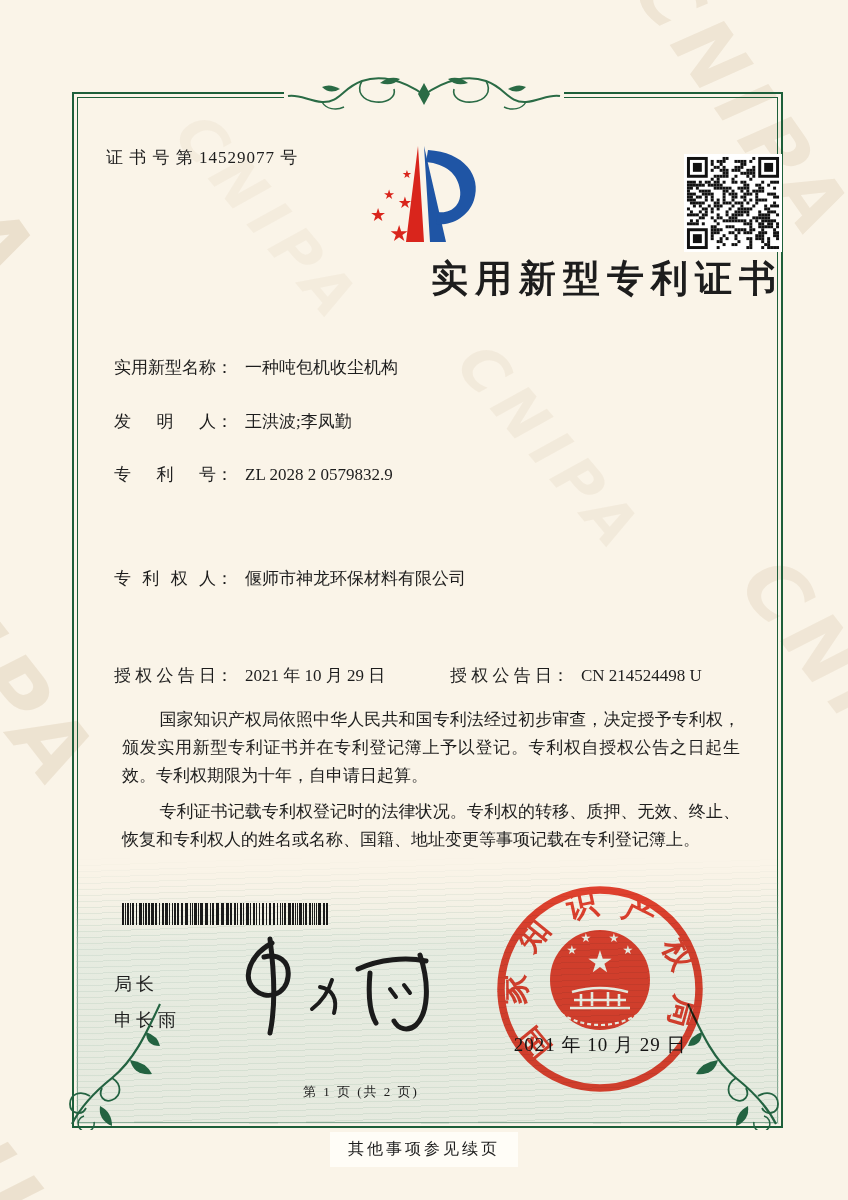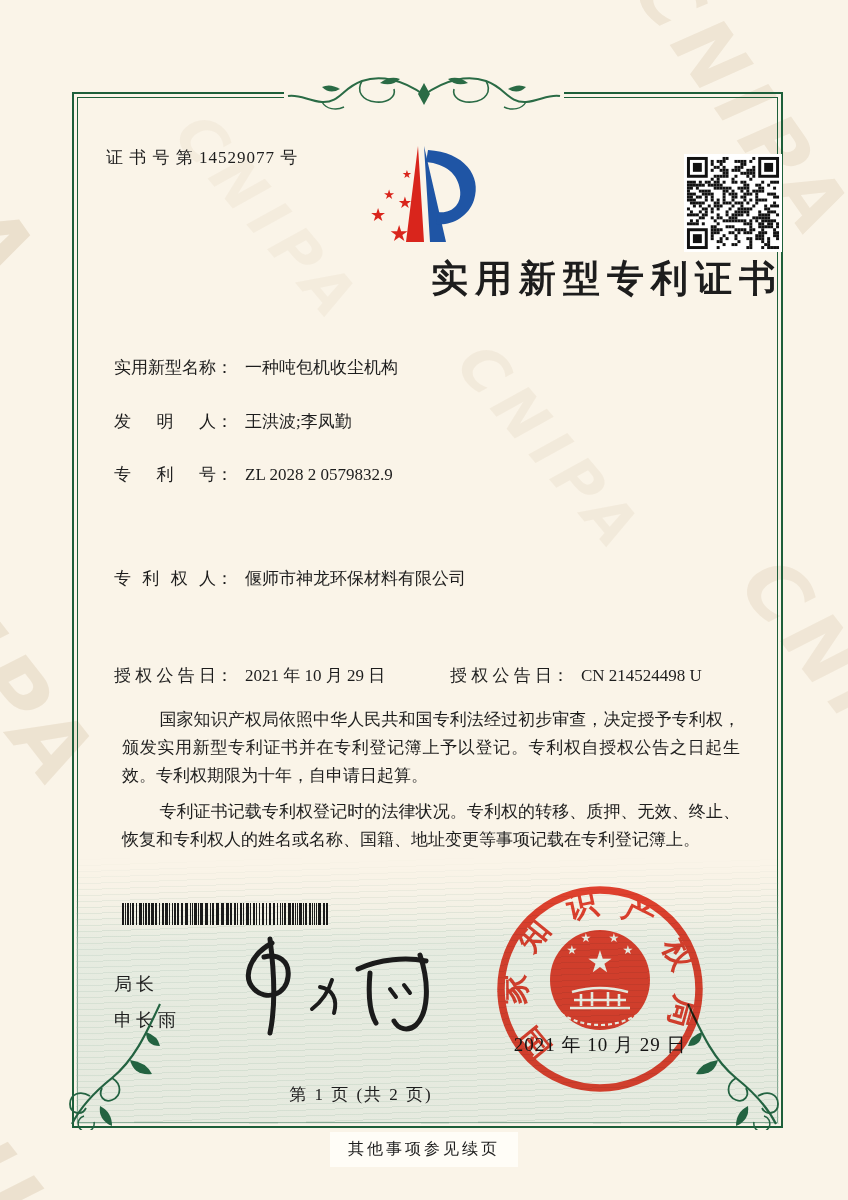--- a/index.html
+++ b/index.html
@@ -26,21 +26,21 @@
   .certNo{left:106px;top:146px;font-size:17px;letter-spacing:1px;text-align:center;}
   .title{left:72px;top:254px;width:711px;text-align:right;font-size:37px;font-weight:bold;
          letter-spacing:7px;z-index:2;}
   .row{left:114px;font-size:17px;white-space:nowrap;z-index:2;}
   .lbl{display:inline-block;width:102px;text-align:justify;text-align-last:justify;vertical-align:top;}
   .colon{display:inline-block;margin-right:12px;}
   .pair2{position:absolute;left:336px;top:0;white-space:nowrap;}
   .body{left:114px;top:698px;width:634px;font-size:17px;line-height:28px;z-index:2;text-align:justify;}
   .body p{margin:8px;text-indent:2.2em;}
   .signer{left:114px;font-size:18px;letter-spacing:4px;z-index:2;text-align:center;}
-  .pageInd{left:72px;top:1083px;width:578px;text-align:center;font-size:17px;letter-spacing:2px;z-index:2;}
+  .pageInd{left:72px;top:1083px;width:578px;text-align:center;font-size:13px;letter-spacing:2px;z-index:2;}
   .note{left:0;top:1132px;width:848px;text-align:center;z-index:2;}
   .note span{display:inline-block;background:#fffdf7;padding:7px 18px;font-size:16px;letter-spacing:3px;}
   .sealDate{left:498px;top:1032px;width:204px;text-align:center;font-size:19px;
             letter-spacing:1px;color:#151515;z-index:4;}
   .sealSvg{mix-blend-mode:multiply;opacity:.93;z-index:3;}
   .sig{z-index:3;}
 </style>
 </head>
 <body>
 

